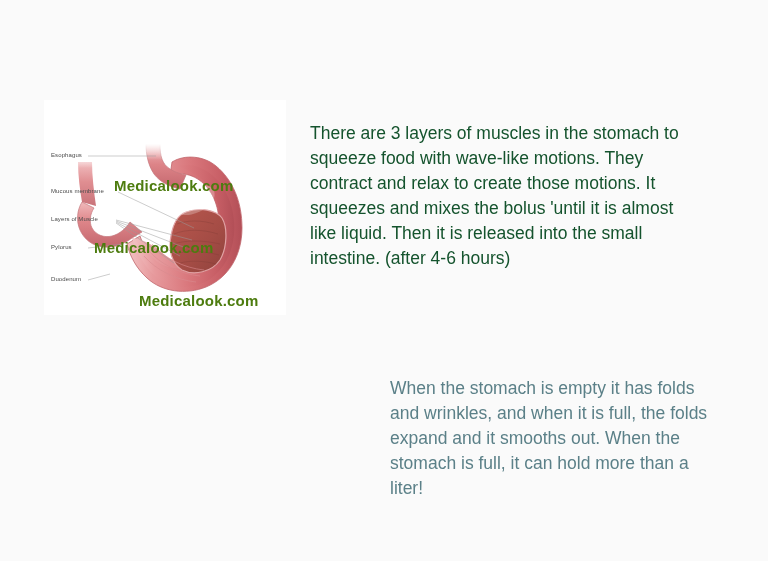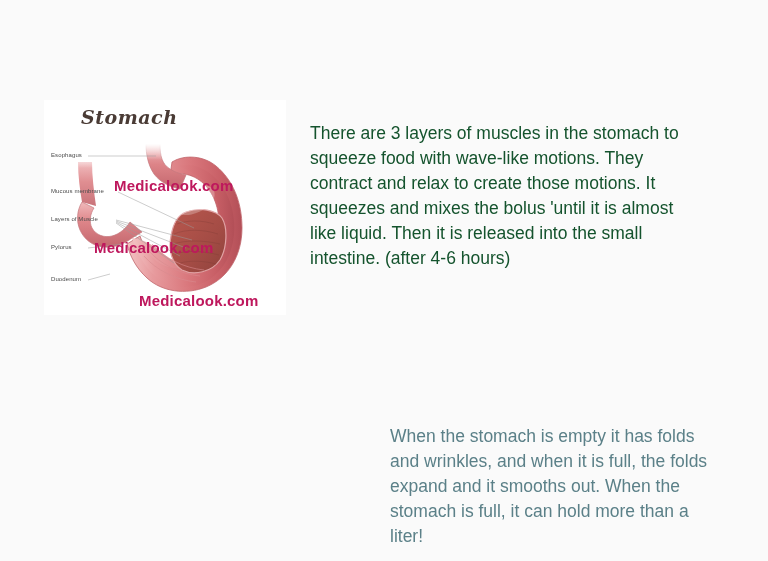--- a/index.html
+++ b/index.html
@@ -66,21 +66,21 @@
   #stomach-svg {
     position: absolute;
     left: 0;
     top: 0;
   }
   .watermark {
     position: absolute;
     font-family: "Liberation Sans", sans-serif;
     font-weight: 700;
     font-size: 15px;
-    color: #be185d;
+    color: #4d7c0f;
     white-space: nowrap;
     letter-spacing: 0.2px;
   }
   #watermark-1 { left: 70px;  top: 33px; }
   #watermark-2 { left: 50px;  top: 95px; }
   #watermark-3 { left: 95px;  top: 148px; }
 
   .diagram-label {
     position: absolute;
     font-family: "Liberation Sans", sans-serif;
@@ -107,32 +107,30 @@
     left: 57px;
     top: 370px;
     width: 262px;
     color: #eb9a33;
   }
   #text-folds {
     left: 390px;
     top: 376px;
     width: 330px;
     color: #5b8088;
-    margin-top: 48px;
   }
 </style>
 </head>
 <body>
 
 <div id="slide">
 
 
   <div id="illustration-panel">
 
-    <div id="stomach-heading">Stomach</div>
 
     <div id="diagram-area">
 
       <svg id="stomach-svg" width="242" height="171" viewBox="0 0 242 171">
         <defs>
           <linearGradient id="gBody" x1="0%" y1="0%" x2="100%" y2="0%">
             <stop offset="0%" stop-color="#f3c3c4"></stop>
             <stop offset="22%" stop-color="#e79a9d"></stop>
             <stop offset="55%" stop-color="#d9777c"></stop>
             <stop offset="82%" stop-color="#c85f66"></stop>

